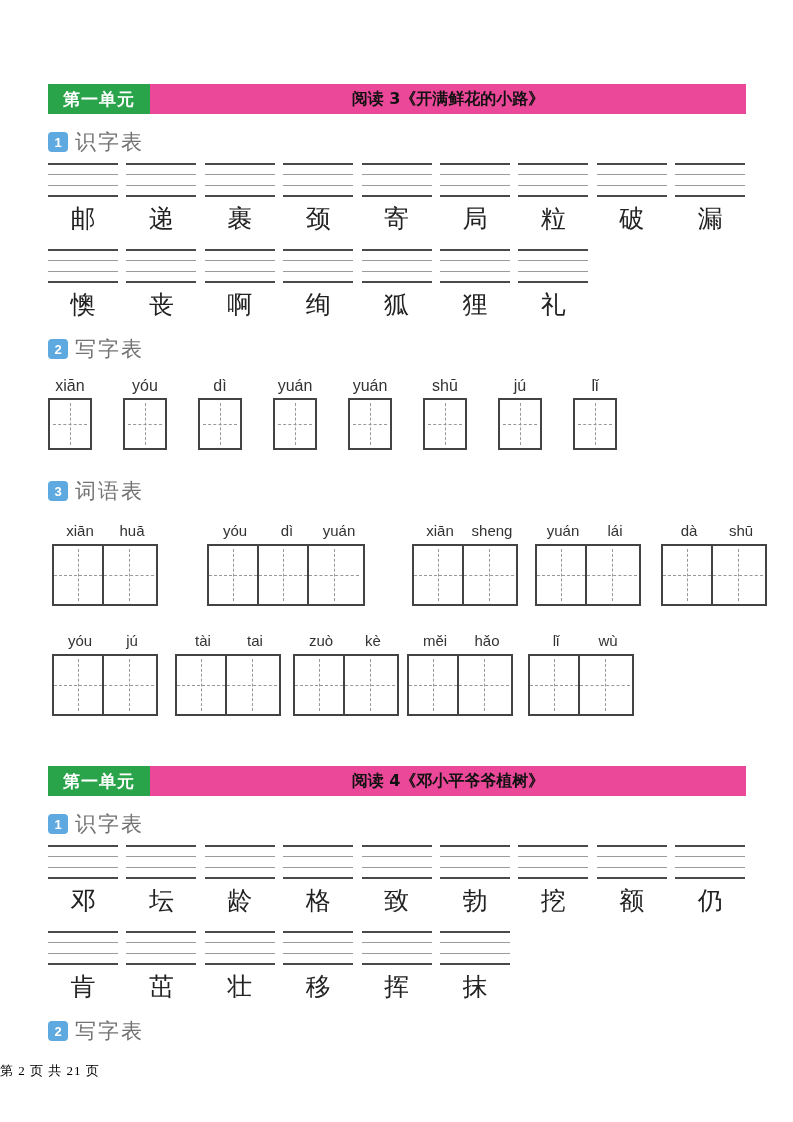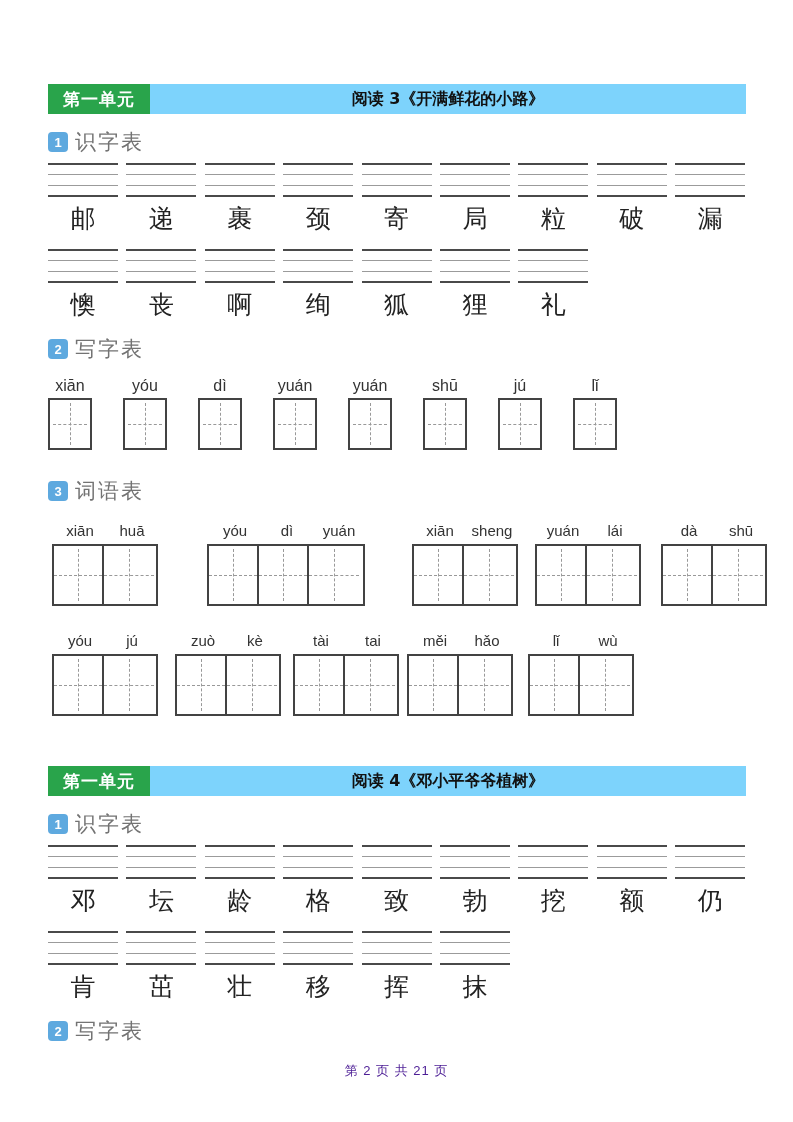--- a/index.html
+++ b/index.html
@@ -4,21 +4,21 @@
 <style>
   * { margin:0; padding:0; box-sizing:border-box; }
   html,body { background:#fff; }
   body {
     width:793px; height:1122px; position:relative; overflow:hidden;
     font-family:"Liberation Sans", sans-serif; color:#1a1a1a;
   }
   .page { position:absolute; left:48px; top:84px; width:698px; }
 
   
-  .hdr { display:flex; align-items:center; height:30px; background:#7dd3fc; }
+  .hdr { display:flex; align-items:center; height:30px; background:#ec4899; }
   .unit {
     background:#29a44b; color:#fff; font-weight:bold; font-size:17px;
     height:30px; line-height:30px; padding:0 15px; letter-spacing:1px;
     font-family:"DejaVu Sans", sans-serif;
   }
   .title { flex:1; text-align:center; font-weight:bold; font-size:16px; color:#111;
     font-family:"DejaVu Sans", sans-serif; }
 
   
   .subhead { display:flex; align-items:center; gap:7px; margin-top:15px; height:26px; }
@@ -64,22 +64,22 @@
   .wpy { width:52px; text-align:center; font-size:15px; color:#333; white-space:nowrap; }
   .wcells { display:flex; border:2px solid #434343; background:#fff; }
   .wcell { width:50px; height:58px; border-right:2px solid #434343; position:relative; }
   .wcell:last-child { border-right:none; }
   .wcell::before { content:""; position:absolute; left:50%; top:3px; bottom:3px; border-left:1px dashed #999; }
   .wcell::after  { content:""; position:absolute; top:50%; left:0; right:0; border-top:1px dashed #999; }
 
   .hdr.second-section { margin-top:50px; }
 
   .footer {
-    position:absolute; left:0; top:1062px; width:793px; text-align:center;
-    font-size:13px; color:#4c1d95; letter-spacing:1px; font-family:Liberation Sans, sans-serif;
+    position:absolute; left:0; top:1062px; width:793px; 
+    font-size:13px; color:#000000; letter-spacing:1px; font-family:Liberation Serif, serif;
   }
 </style>
 </head>
 <body>
 
 <div class="page">
 
   <div class="hdr">
     <div class="unit">第一单元</div>
     <div class="title">阅读 3《开满鲜花的小路》</div>
@@ -346,32 +346,32 @@
           <span class="wpy">yóu</span>
           <span class="wpy">jú</span>
         </div>
       <div class="wcells">
           <div class="wcell"></div>
           <div class="wcell"></div>
         </div>
     </div>
     <div class="wgroup">
       <div class="wpys">
+          <span class="wpy">tài</span>
+          <span class="wpy">tai</span>
+        </div>
+      <div class="wcells">
+          <div class="wcell"></div>
+          <div class="wcell"></div>
+        </div>
+    </div>
+    <div class="wgroup">
+      <div class="wpys">
           <span class="wpy">zuò</span>
           <span class="wpy">kè</span>
-        </div>
-      <div class="wcells">
-          <div class="wcell"></div>
-          <div class="wcell"></div>
-        </div>
-    </div>
-    <div class="wgroup">
-      <div class="wpys">
-          <span class="wpy">tài</span>
-          <span class="wpy">tai</span>
         </div>
       <div class="wcells">
           <div class="wcell"></div>
           <div class="wcell"></div>
         </div>
     </div>
     <div class="wgroup">
       <div class="wpys">
           <span class="wpy">měi</span>
           <span class="wpy">hǎo</span>

